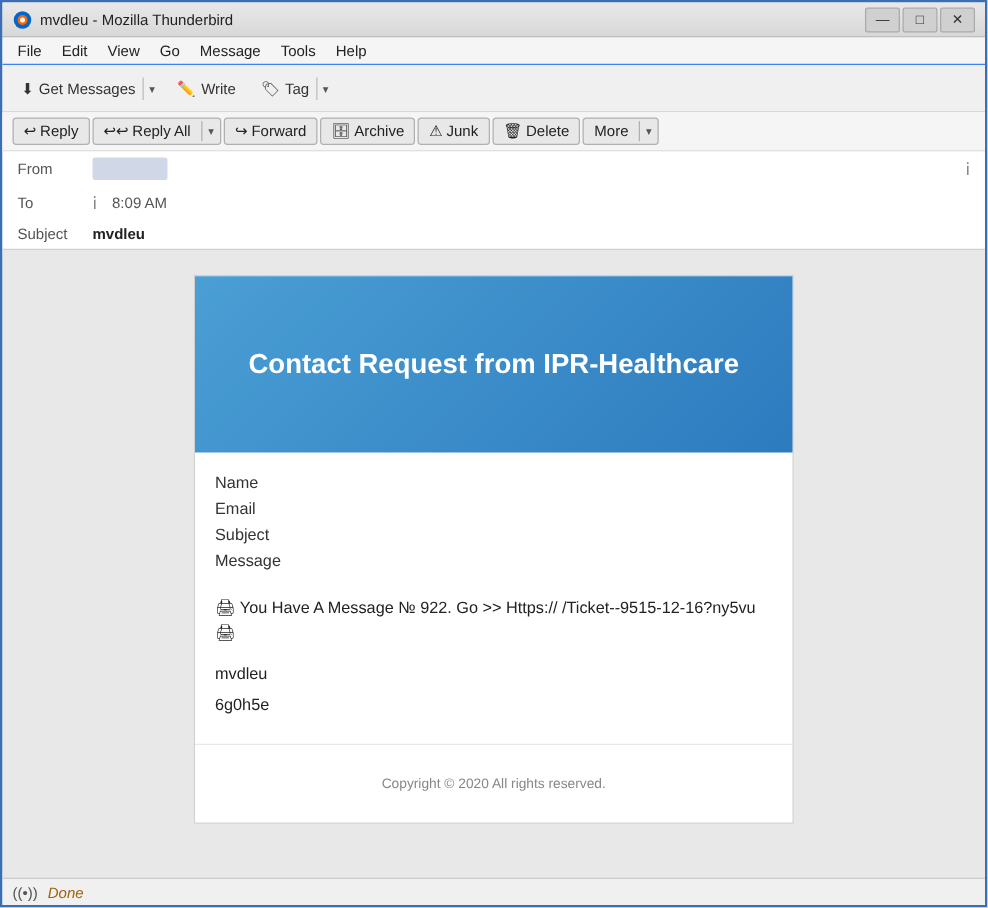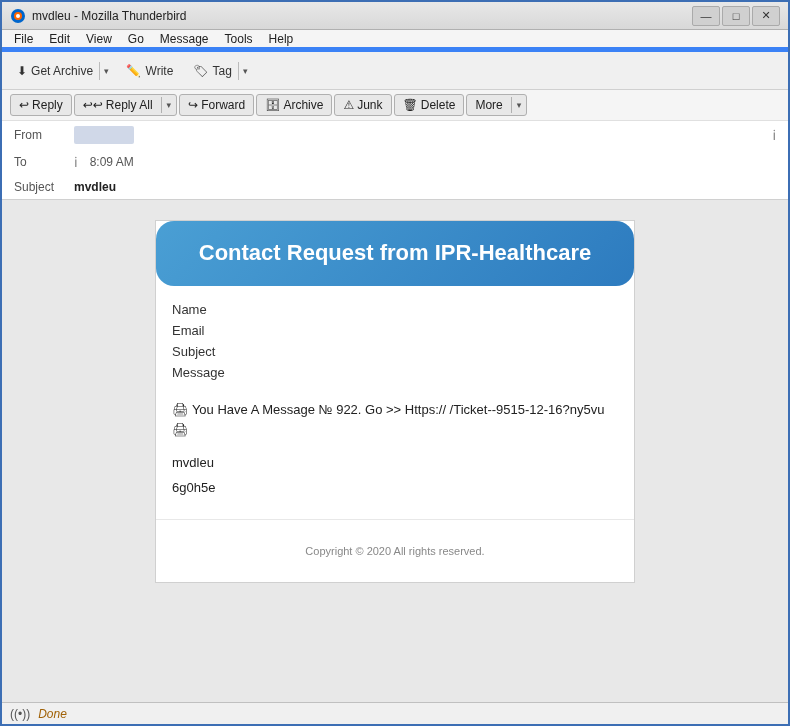--- a/index.html
+++ b/index.html
@@ -63,21 +63,21 @@
       color: #333;
     }
 
     
     .menu-bar {
       background: #f5f5f5;
       height: 22px;
       display: flex;
       align-items: center;
       padding: 0 4px;
-      border-bottom: 5px solid #3b82f6;
+      border-bottom: 1px solid #3b82f6;
       flex-shrink: 0;
     }
     .menu-item {
       padding: 2px 8px;
       font-size: 12px;
       color: #222;
       cursor: pointer;
       border-radius: 2px;
     }
 
@@ -243,23 +243,22 @@
       background: white;
       border: 1px solid #d0d0d0;
       max-width: 480px;
       margin: 0 auto;
       position: relative;
       z-index: 1;
     }
 
     .email-card-header {
       background: linear-gradient(135deg, #4a9fd4, #2d7bbf);
-      padding: 18px 30px;
+      padding: 56px 30px;
       text-align: center;
-      border-radius: 18px;
     }
     .email-card-header-title {
       color: white;
       font-size: 22px;
       font-weight: bold;
       line-height: 1.3;
     }
 
     .email-card-body {
       padding: 16px;
@@ -345,21 +344,21 @@
     <span class="menu-item">Go</span>
     <span class="menu-item">Message</span>
     <span class="menu-item">Tools</span>
     <span class="menu-item">Help</span>
   </div>
 
   <div class="toolbar">
     <div class="toolbar-dropdown">
       <span class="main">
         <span>⬇</span>
-        <span>Get Archive</span>
+        <span>Get Messages</span>
       </span>
       <span class="arrow">▾</span>
     </div>
     <div class="toolbar-btn">
       <span>✏️</span>
       <span>Write</span>
     </div>
     <div class="toolbar-dropdown">
       <span class="main">
         <span>🏷</span>

